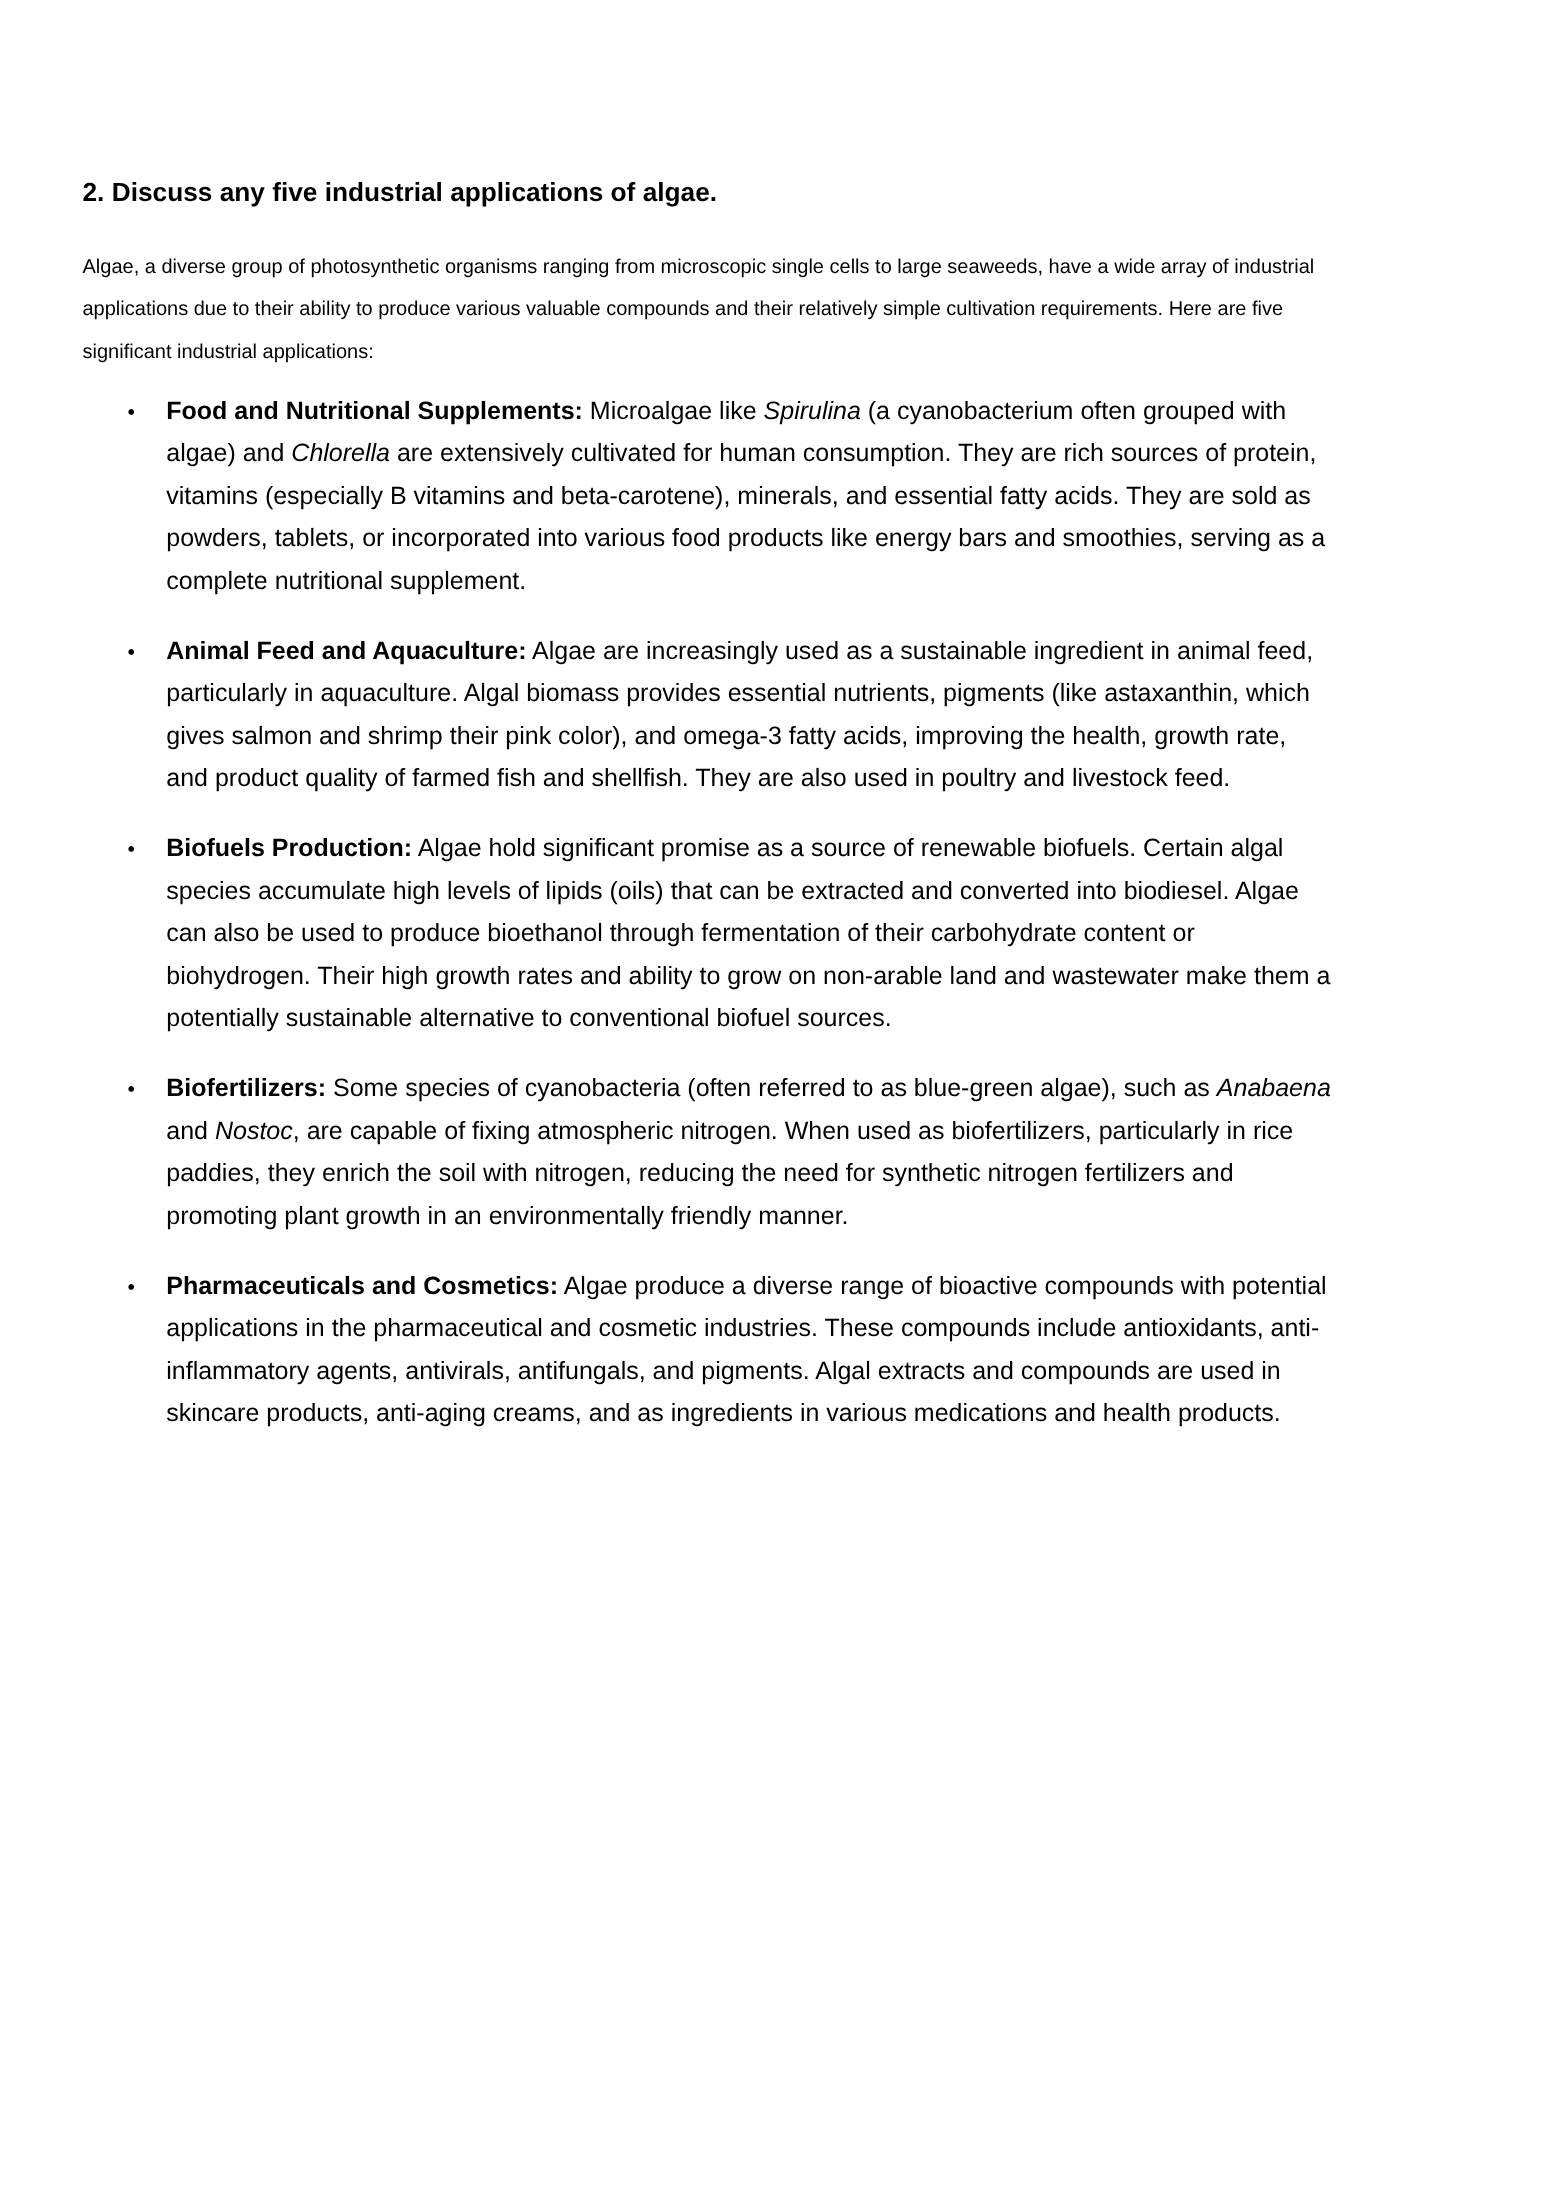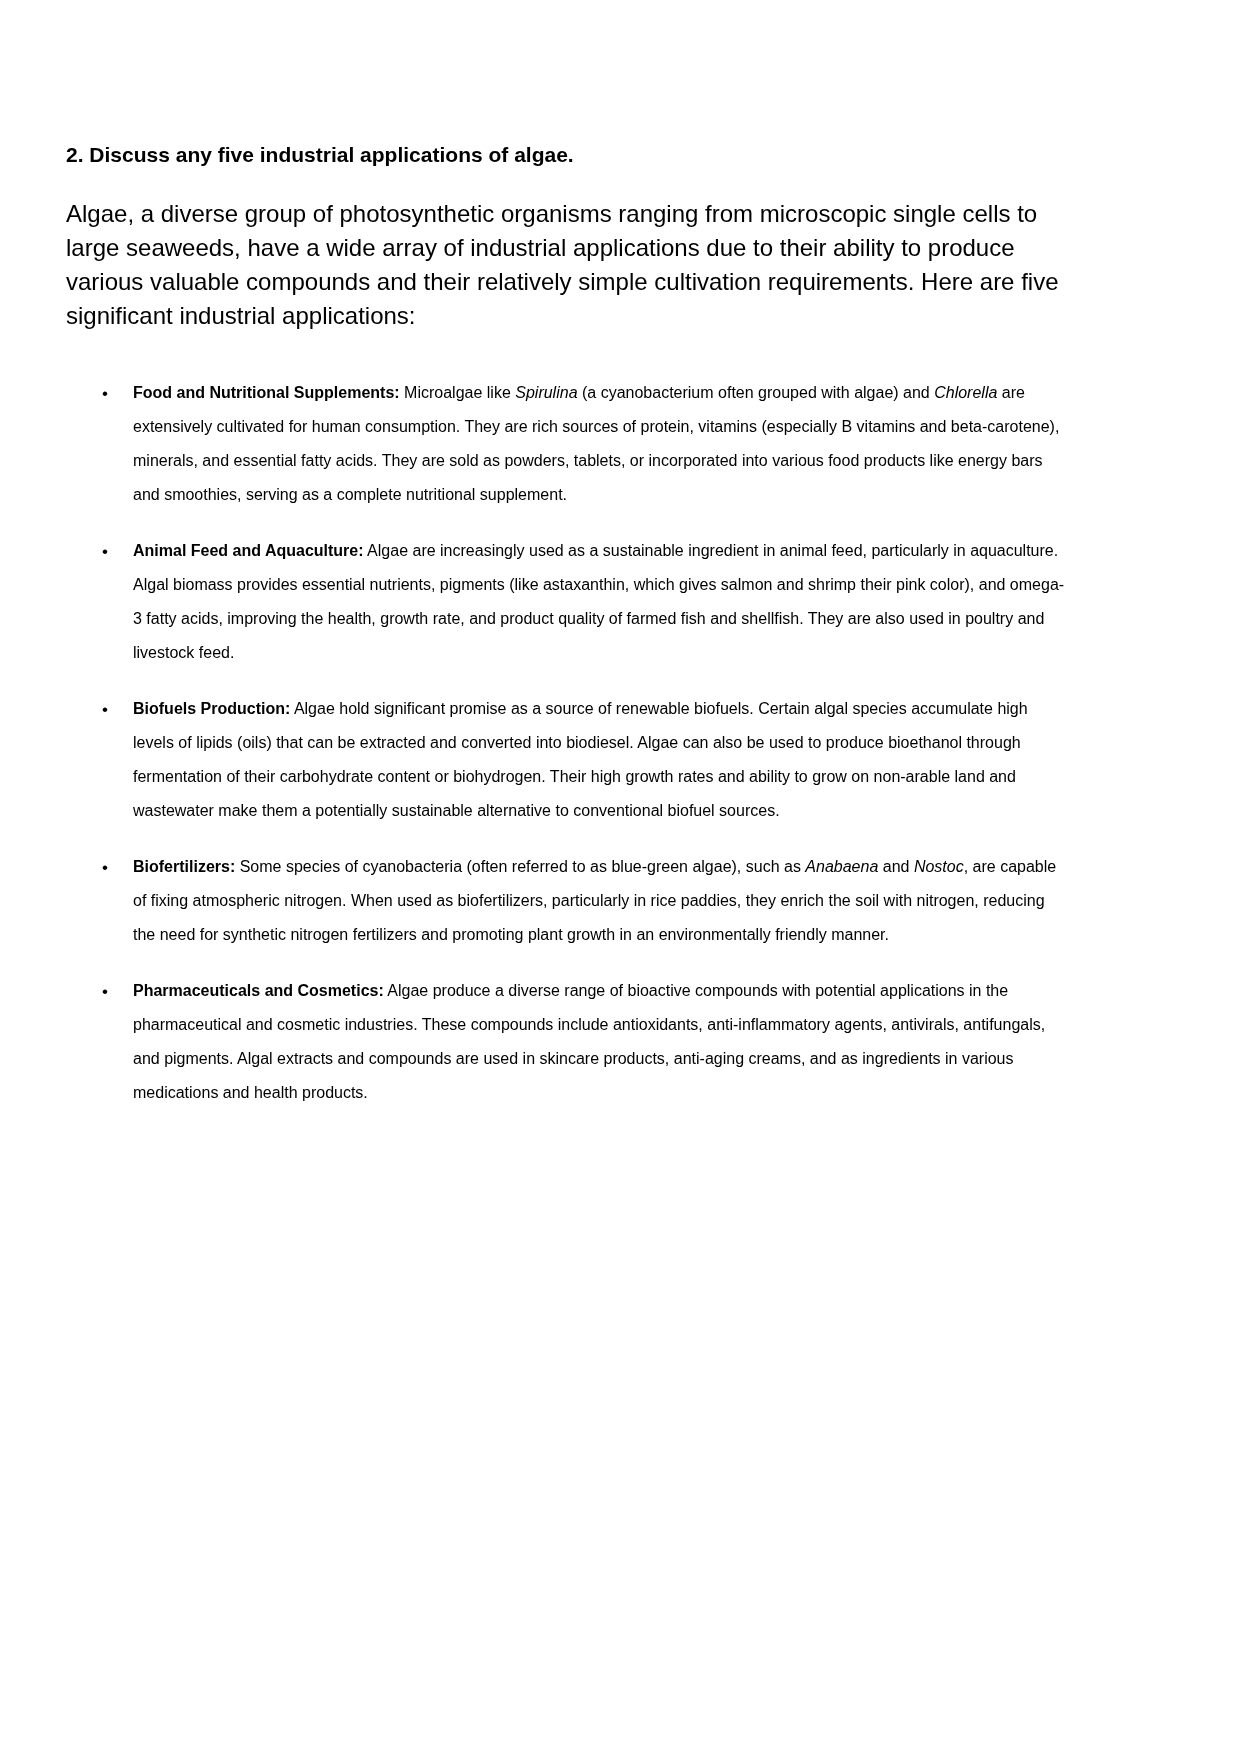--- a/index.html
+++ b/index.html
@@ -24,37 +24,37 @@
   }
 
   .heading {
     font-size: 21px;
     font-weight: 700;
     line-height: 30px;
     margin-bottom: 27px;
   }
 
   .intro {
-    font-size: 24px;
+    font-size: 16px;
     line-height: 34px;
-    margin-bottom: 43px;
+    margin-bottom: 13px;
     max-width: 995px;
   }
 
   .bullet-list {
     list-style: none;
     margin: 0;
     padding: 0;
   }
 
   .bullet-list li {
     position: relative;
     padding-left: 67px;
     margin-bottom: 22px;
-    font-size: 16px;
+    font-size: 20px;
     line-height: 34px;
     max-width: 1000px;
   }
 
   .bullet-list li::before {
     content: "\2022";
     position: absolute;
     left: 36px;
     top: 1px;
     font-size: 17px;

